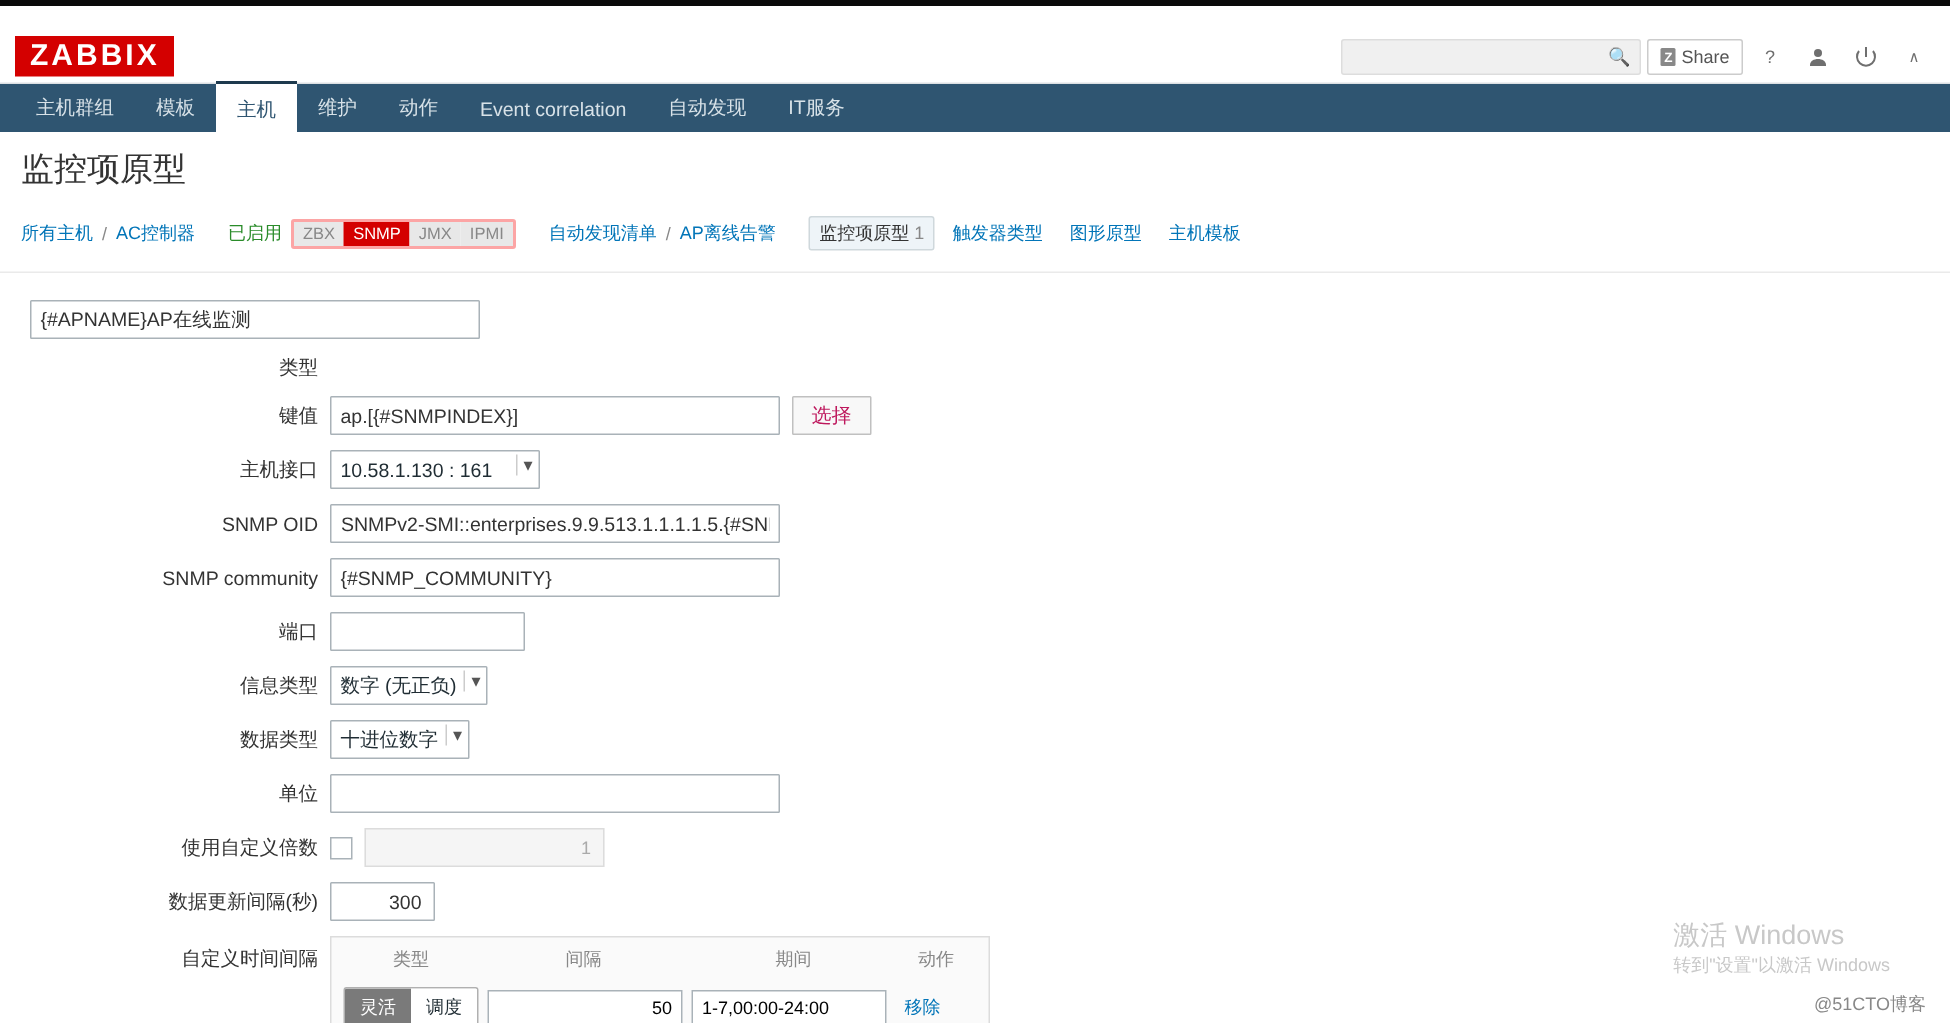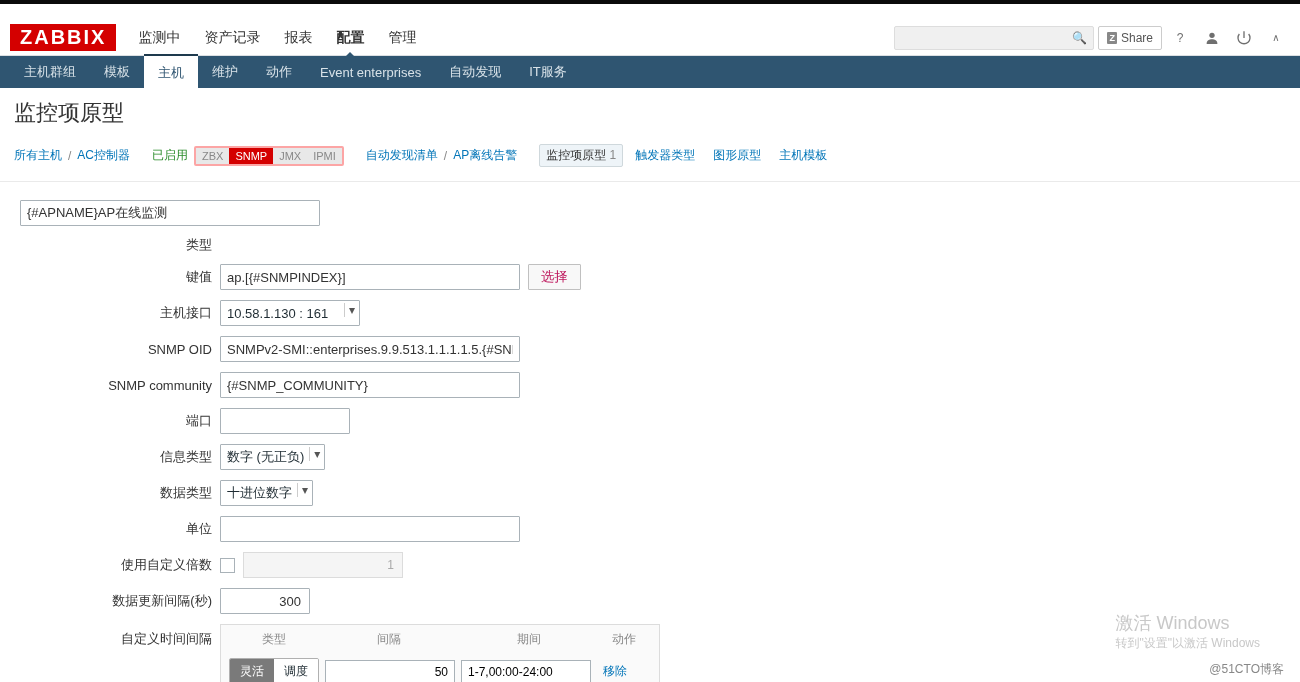--- a/index.html
+++ b/index.html
@@ -34,21 +34,21 @@
     .tag.active { background: #d40000; color: #fff; }
     .bc-tab { color: #0275b8; cursor: pointer; padding: 2px 6px; }
     .bc-tab.selected { background: #eef4f8; border: 1px solid #cfd8dc; border-radius: 2px; color: #333; }
     .bc-spacer { width: 10px; }
 
     .form-area { padding: 18px 20px; }
     .form-row { display: flex; align-items: center; margin-bottom: 10px; }
     .form-label { width: 200px; text-align: right; padding-right: 8px; color: #333; font-size: 13px; }
     .form-field { display: flex; align-items: center; gap: 8px; }
     .text-input { width: 300px; height: 26px; border: 1px solid #a9b2b8; border-radius: 1px; padding: 0 6px; font-size: 13px; color: #333; }
-    .text-input.sm { width: 90px; text-align: right; padding-right: 8px; }
+    .text-input.sm { width: 70px; text-align: right; padding-right: 8px; }
     .text-input.port { width: 130px; }
     .select-imit { height: 26px; border: 1px solid #a9b2b8; border-radius: 1px; padding: 0 20px 0 6px; font-size: 13px; display: flex; align-items: center; position: relative; background: #fff; min-width: 140px; cursor: pointer; }
     .select-imit::after { content: '▾'; position: absolute; right: 4px; top: 2px; font-size: 12px; color: #555; border-left: 1px solid #ccc; padding-left: 4px; }
     .btn { height: 26px; padding: 0 12px; border: 1px solid #c0c0c0; background: #f0f0f0; color: #333; cursor: pointer; border-radius: 1px; }
     .btn.disabled { color: #be185d; background: #f8f8f8; cursor: default; }
     .checkbox { width: 15px; height: 15px; border: 1px solid #a9b2b8; display: inline-block; cursor: pointer; }
     .num-disabled { width: 160px; height: 26px; border: 1px solid #dcdcdc; background: #f5f5f5; color: #aaa; text-align: right; padding: 0 8px; display: flex; align-items: center; justify-content: flex-end; }
 
     .interval-box { border: 1px solid #dcdcdc; background: #fafafa; padding: 0; width: 440px; }
     .interval-header { display: flex; padding: 6px 8px; color: #888; font-size: 12px; }
@@ -69,27 +69,20 @@
     .watermark .sub { font-size: 12px; color: #c8c8c8; }
     .corner-tag { position: fixed; bottom: 2px; right: 10px; color: #888; font-size: 12px; background: rgba(255,255,255,0.6); padding: 2px 6px; }
   </style>
 </head>
 <body>
 
 <div class="top-area"></div>
 
 <div class="header-bar">
   <div class="logo">ZABBIX</div>
-  <div class="main-nav">
-    <div class="main-nav-item">监测中</div>
-    <div class="main-nav-item">资产记录</div>
-    <div class="main-nav-item">报表</div>
-    <div class="main-nav-item active">配置</div>
-    <div class="main-nav-item">管理</div>
-  </div>
   <div class="header-right">
     <div class="search-box">
       <input class="search-input" style="">
       <span style="color:#888">🔍</span>
     </div>
     <div class="share-btn">
       <span class="share-icon-box">Z</span>
       <span>Share</span>
     </div>
     <div class="icon-btn">?</div>
@@ -108,21 +101,21 @@
     <div class="icon-btn" style="font-size:10px">∧</div>
   </div>
 </div>
 
 <div class="sub-nav">
   <div class="sub-nav-item">主机群组</div>
   <div class="sub-nav-item">模板</div>
   <div class="sub-nav-item active">主机</div>
   <div class="sub-nav-item">维护</div>
   <div class="sub-nav-item">动作</div>
-  <div class="sub-nav-item">Event enterprises</div>
+  <div class="sub-nav-item">Event correlation</div>
   <div class="sub-nav-item">自动发现</div>
   <div class="sub-nav-item">IT服务</div>
 </div>
 
 <div class="page-title-bar">
   <div class="page-title">监控项原型</div>
 </div>
 
 <div class="breadcrumb-bar">
   <span class="bc-link">所有主机</span>

